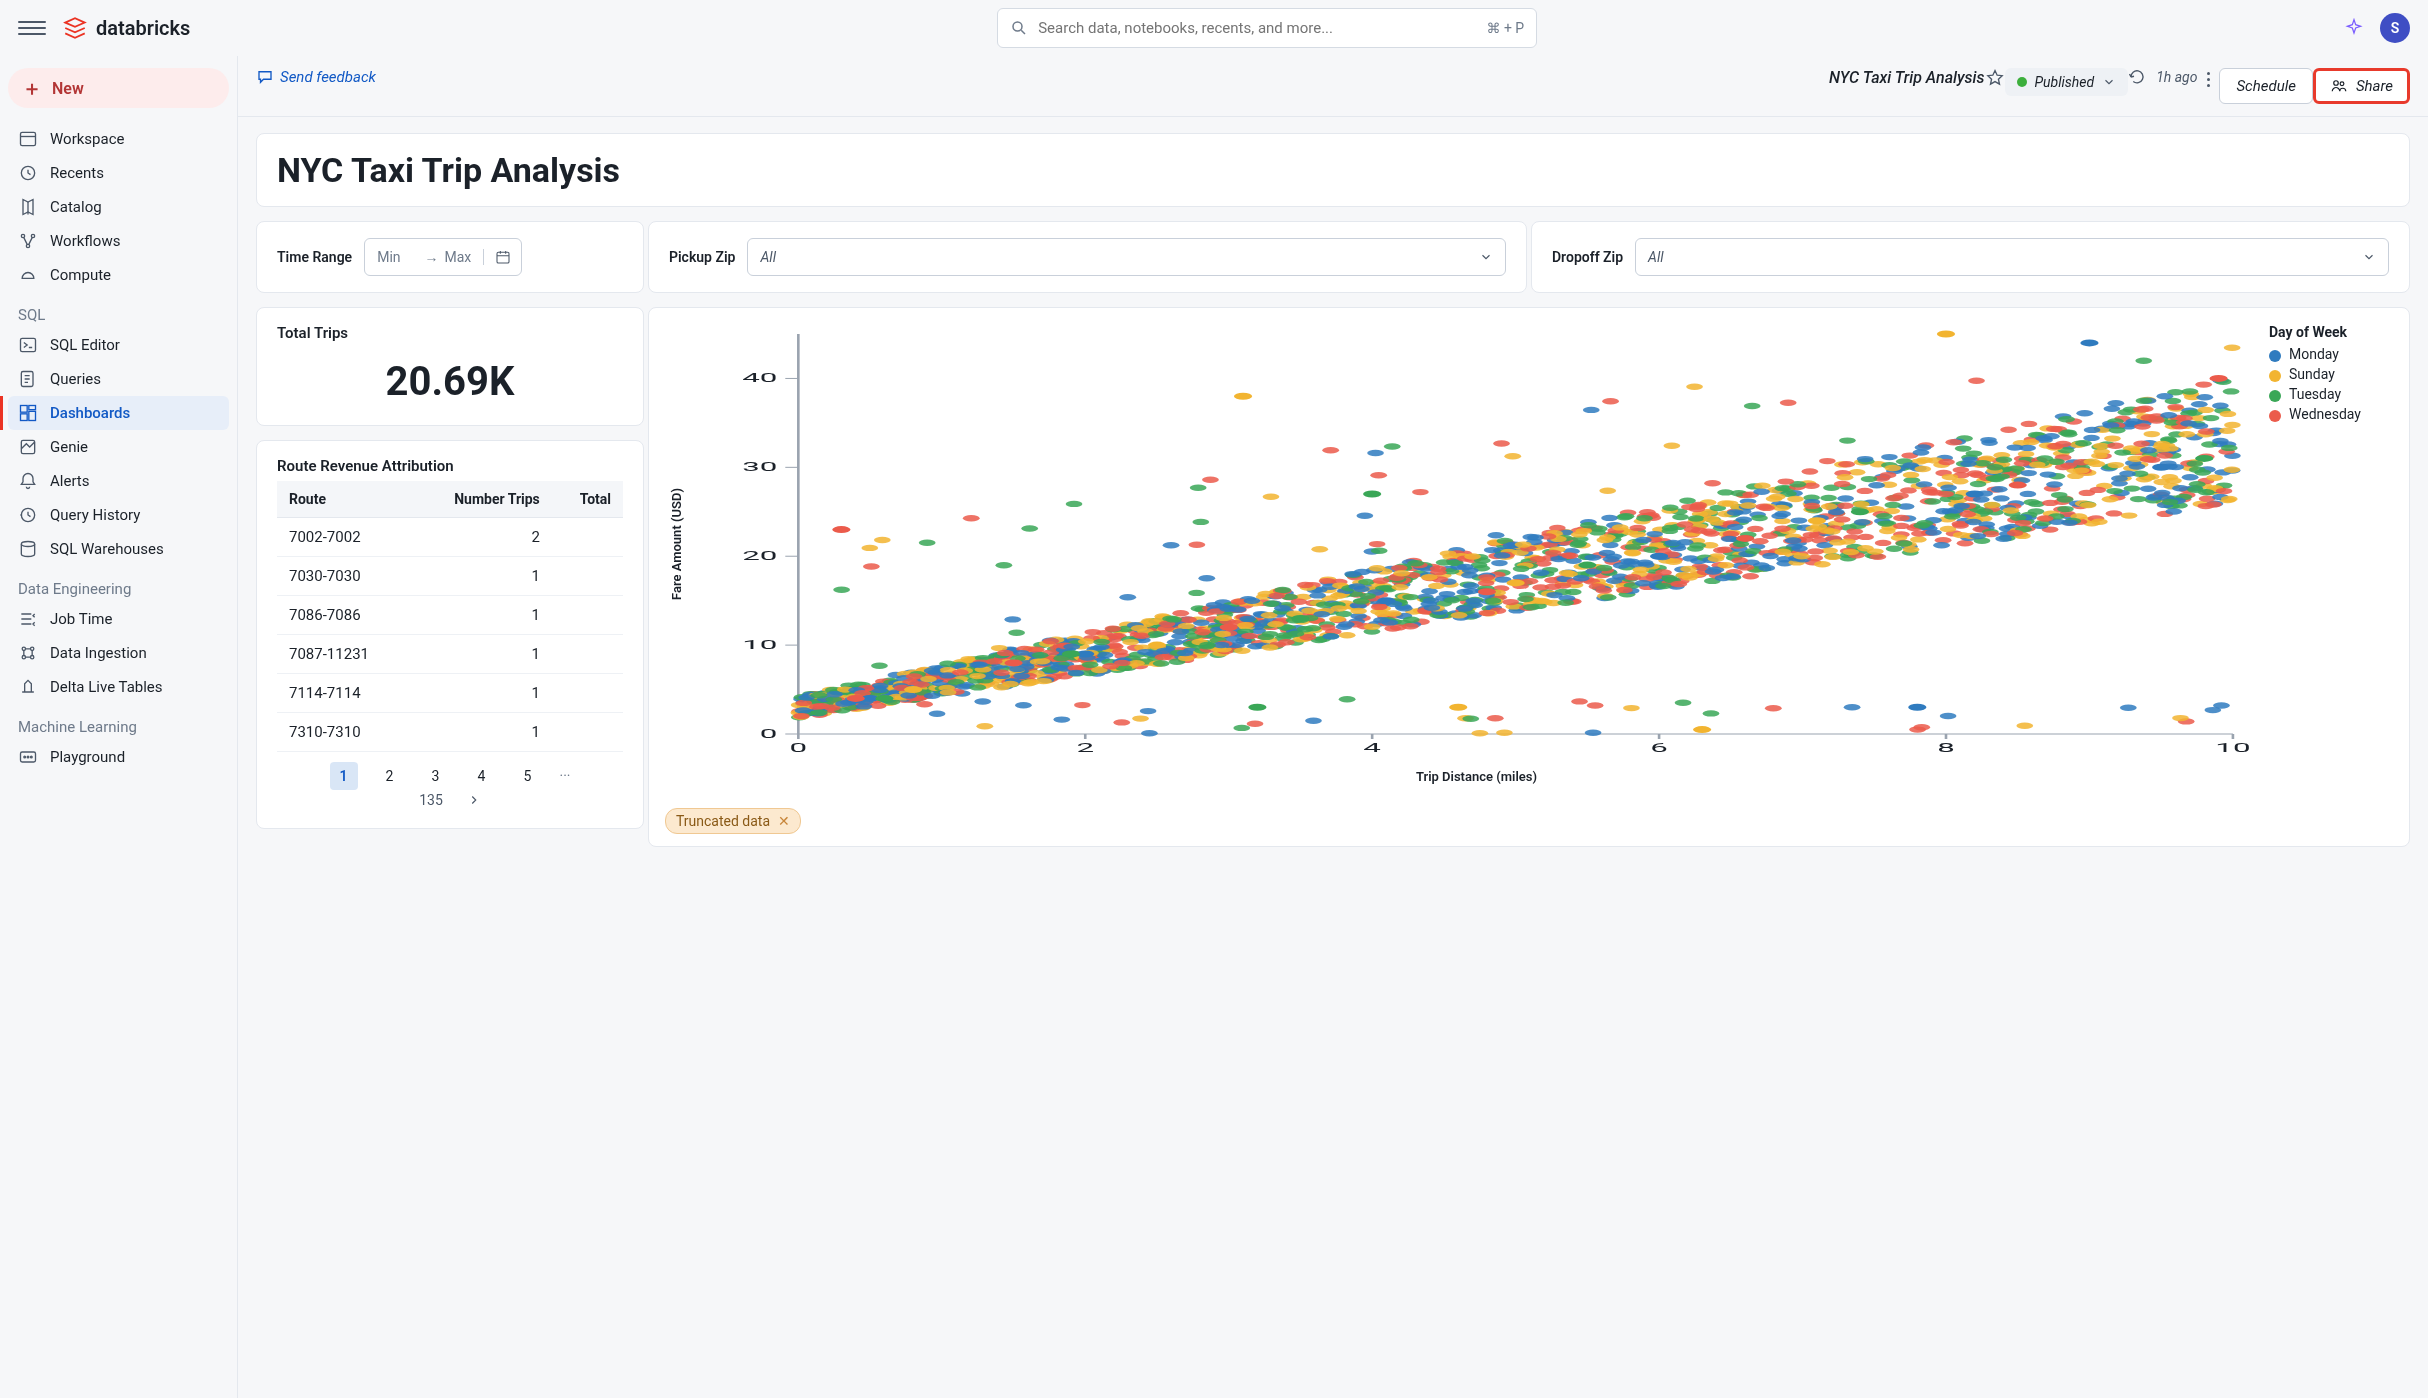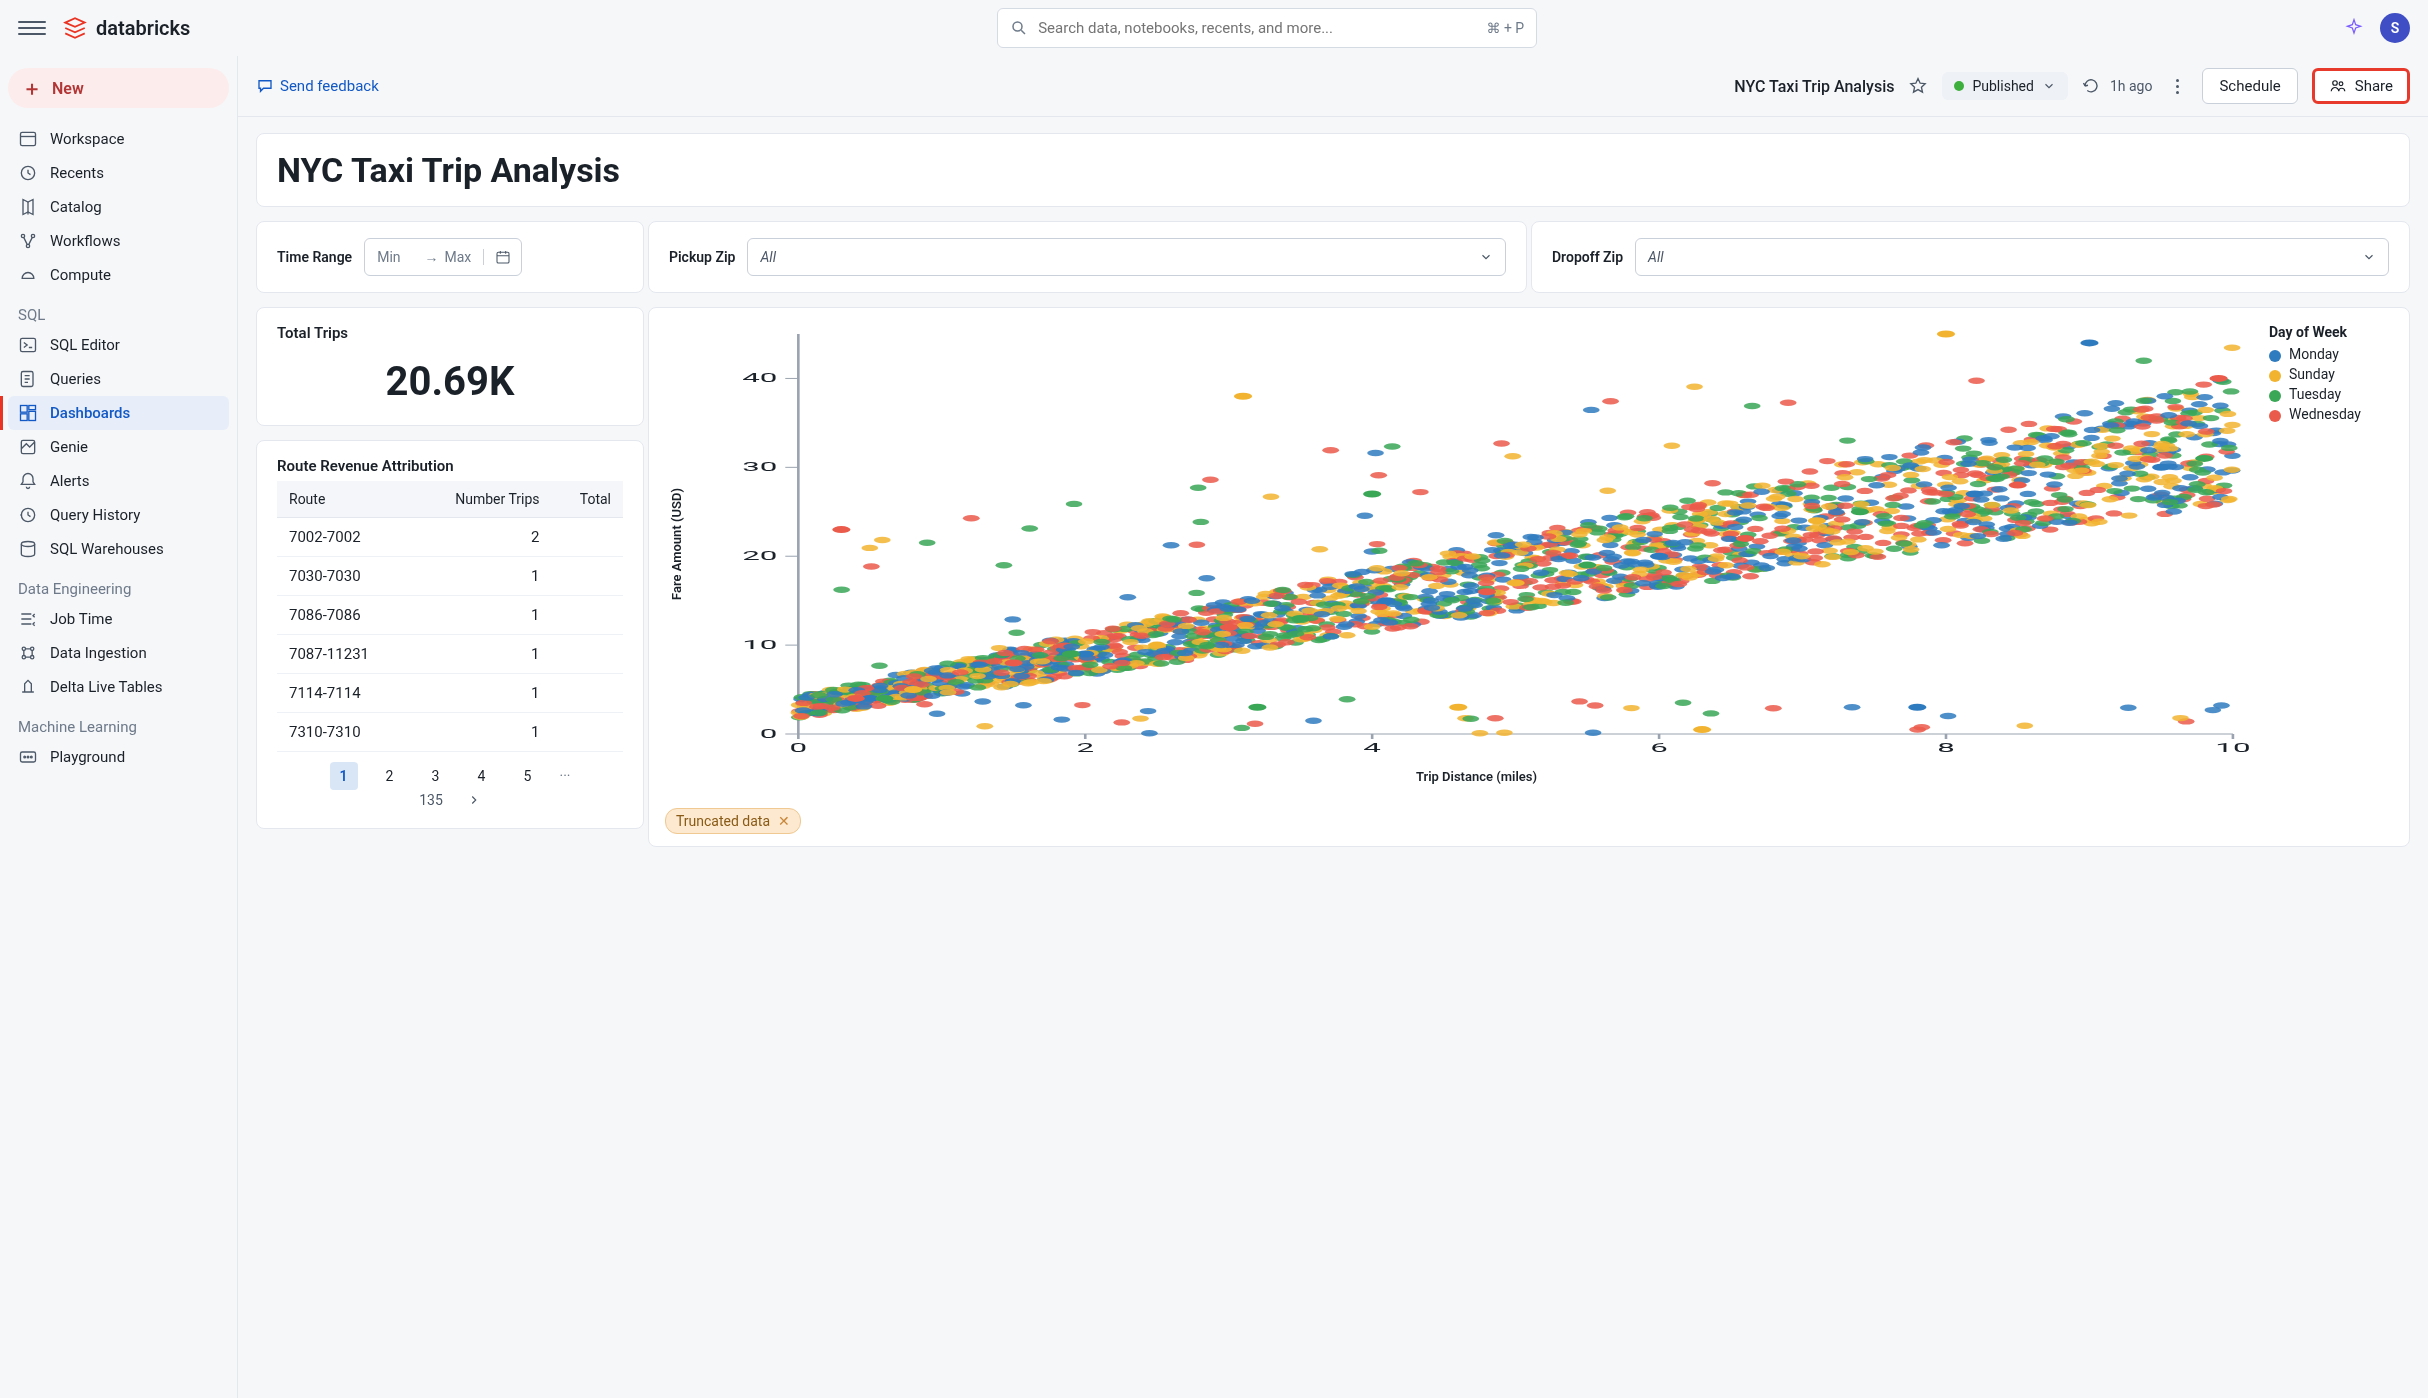--- a/index.html
+++ b/index.html
@@ -19,21 +19,21 @@
 .sidebar{ width:238px; padding:8px 8px 20px 8px; border-right:1px solid #e4e8ee; overflow:auto;}
 .newbtn{ display:flex; align-items:center; gap:10px; background:#fdecec; color:#b33636; font-weight:600; font-size:16px; padding:10px 14px; border-radius:24px; margin:4px 0 14px 0; cursor:pointer;}
 .plus{ font-size:20px; line-height:1;}
 .nav-item{ display:flex; align-items:center; gap:12px; padding:7px 10px; border-radius:6px; color:#1b2129; font-size:15px; cursor:pointer;}
 .nav-item.active{ background:#e7eef9; color:#1259c5; font-weight:500; position:relative;}
 .nav-item.active::before{ content:""; position:absolute; left:-8px; top:0; bottom:0; width:3px; background:#eb3323;}
 .nav-icon{ width:20px; height:20px; flex:0 0 20px; display:inline-flex; align-items:center; justify-content:center; color:#4c5868;}
 .nav-item.active .nav-icon{ color:#1259c5;}
 .section-h{ color:#6e7a8a; font-size:15px; padding:14px 10px 4px;}
 .main{ flex:1; overflow:auto;}
-.toolbar{ display:flex; align-items:center; gap:14px; padding:12px 18px; border-bottom:1px solid #e4e8ee;}
+.toolbar{ display:flex; align-items:flex-start; padding:12px 18px; border-bottom:1px solid #e4e8ee;font-style:italic;}
 .feedback{ color:#1259c5; display:flex; align-items:center; gap:6px; font-size:15px; cursor:pointer;}
 .spacer{ flex:1;}
 .title-crumb{ font-size:16px; font-weight:500;}
 .star{ width:20px; height:20px; color:#4c5868; cursor:pointer;}
 .chip{ display:flex; align-items:center; gap:8px; background:#eef1f5; border-radius:6px; padding:6px 12px; cursor:pointer;}
 .chip .dot{ width:10px; height:10px; border-radius:50%; background:#3caf3c;}
 .chip svg{ width:14px; height:14px; color:#4c5868;}
 .refresh-row{ display:flex; align-items:center; gap:10px; color:#4c5868;}
 .kebab{ width:22px; height:22px; display:flex; flex-direction:column; align-items:center; justify-content:center; gap:3px; cursor:pointer;}
 .kebab span{ width:3px; height:3px; background:#4c5868; border-radius:50%;}
@@ -45,21 +45,21 @@
 .row{ display:flex; gap:4px; margin-top:14px;}
 .filters .card{ display:flex; align-items:center; gap:12px;}
 .filters .label{ font-weight:600;}
 .range-box{ border:1px solid #c9d0da; border-radius:6px; display:flex; align-items:center; height:38px;}
 .range-box .seg{ padding:0 12px; color:#6e7a8a; display:flex; align-items:center; gap:6px;}
 .range-box .cal{ border-left:1px solid #c9d0da; width:38px; display:flex; align-items:center; justify-content:center; color:#4c5868;}
 .sel{ border:1px solid #c9d0da; border-radius:6px; height:38px; flex:1; display:flex; align-items:center; justify-content:space-between; padding:0 12px; font-style:italic; color:#4c5868; cursor:pointer;}
 .big-num{ font-size:40px; font-weight:700; text-align:center; padding:10px 0 4px;}
 .card-title{ font-weight:600; font-size:15px; margin-bottom:6px;}
 table{ width:100%; border-collapse:collapse;}
-th{ text-align:left; font-weight:400; color:#1b2129; padding:10px 12px; background:#f4f6f9; border-bottom:1px solid #e4e8ee; font-size:14px;}
+th{ text-align:left; font-weight:700; color:#1b2129; padding:10px 12px; background:#f4f6f9; border-bottom:1px solid #e4e8ee; font-size:14px;}
 th.num, td.num{ text-align:right;}
 td{ padding:10px 12px; border-bottom:1px solid #eef1f5; font-size:15px;}
 .pager{ display:flex; align-items:center; justify-content:center; gap:18px; padding:10px 0 2px; color:#1b2129;}
 .pager .pg{ width:28px; height:28px; display:flex; align-items:center; justify-content:center; border-radius:4px; cursor:pointer;}
 .pager .pg.active{ background:#d9e6f6; color:#1259c5; font-weight:600;}
 .pager .dots{ color:#6e7a8a;}
 .pager-row2{ display:flex; align-items:center; justify-content:center; gap:24px; color:#4c5868; padding-bottom:4px;}
 .scatter-card{ position:relative;}
 .scatter-area{ display:flex; gap:10px;}
 .yaxis-label{ writing-mode:vertical-rl; transform:rotate(180deg); text-align:center; font-weight:600; color:#1b2129; font-size:13px;}

